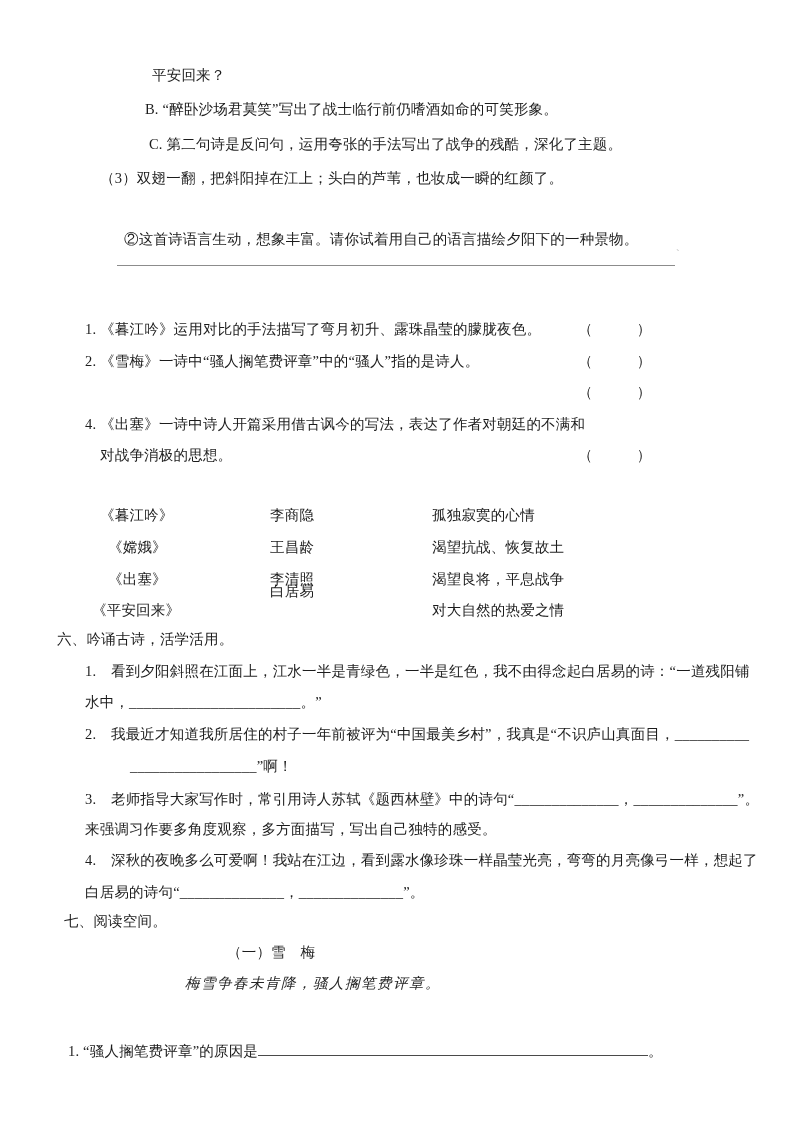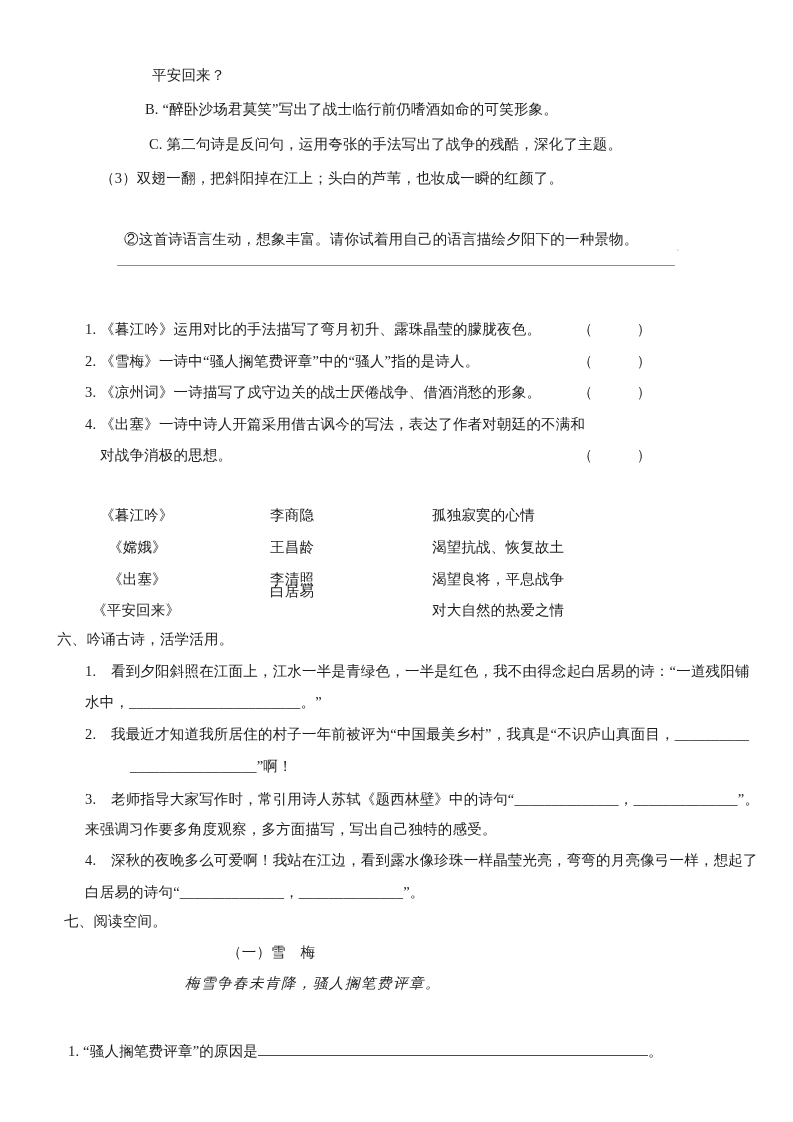--- a/index.html
+++ b/index.html
@@ -53,21 +53,20 @@
   <div class="ln" style="left:149px;top:135px">C. 第二句诗是反问句，运用夸张的手法写出了战争的残酷，深化了主题。</div>
   <div class="ln" style="left:100px;top:169px">（3）双翅一翻，把斜阳掉在江上；头白的芦苇，也妆成一瞬的红颜了。</div>
   <div class="ln" style="left:124px;top:230px">②这首诗语言生动，想象丰富。请你试着用自己的语言描绘夕阳下的一种景物。</div>
   <div class="rule" style="left:117px;top:251px;width:558px"></div>
   <div class="stray" style="left:676px;top:247px">`</div>
 
   <div class="ln" style="left:85px;top:320px">1. 《暮江吟》运用对比的手法描写了弯月初升、露珠晶莹的朦胧夜色。</div>
   <div class="ln" style="left:578px;top:320px">（　　　）</div>
   <div class="ln" style="left:85px;top:352px">2. 《雪梅》一诗中“骚人搁笔费评章”中的“骚人”指的是诗人。</div>
   <div class="ln" style="left:578px;top:352px">（　　　）</div>
-  <div class="ln" style="left:85px;top:383px">3. 《凉州词》一诗描写了戍守边关的战士厌倦战争、借酒消愁的形象。</div>
   <div class="ln" style="left:578px;top:383px">（　　　）</div>
   <div class="ln" style="left:85px;top:415px">4. 《出塞》一诗中诗人开篇采用借古讽今的写法，表达了作者对朝廷的不满和</div>
   <div class="ln" style="left:100px;top:446px">对战争消极的思想。</div>
   <div class="ln" style="left:578px;top:446px">（　　　）</div>
 
   <div class="ln" style="left:100px;top:506px">《暮江吟》</div>
   <div class="ln" style="left:270px;top:506px">李商隐</div>
   <div class="ln" style="left:432px;top:506px">孤独寂寞的心情</div>
   <div class="ln" style="left:108px;top:538px">《嫦娥》</div>
   <div class="ln" style="left:270px;top:538px">王昌龄</div>

